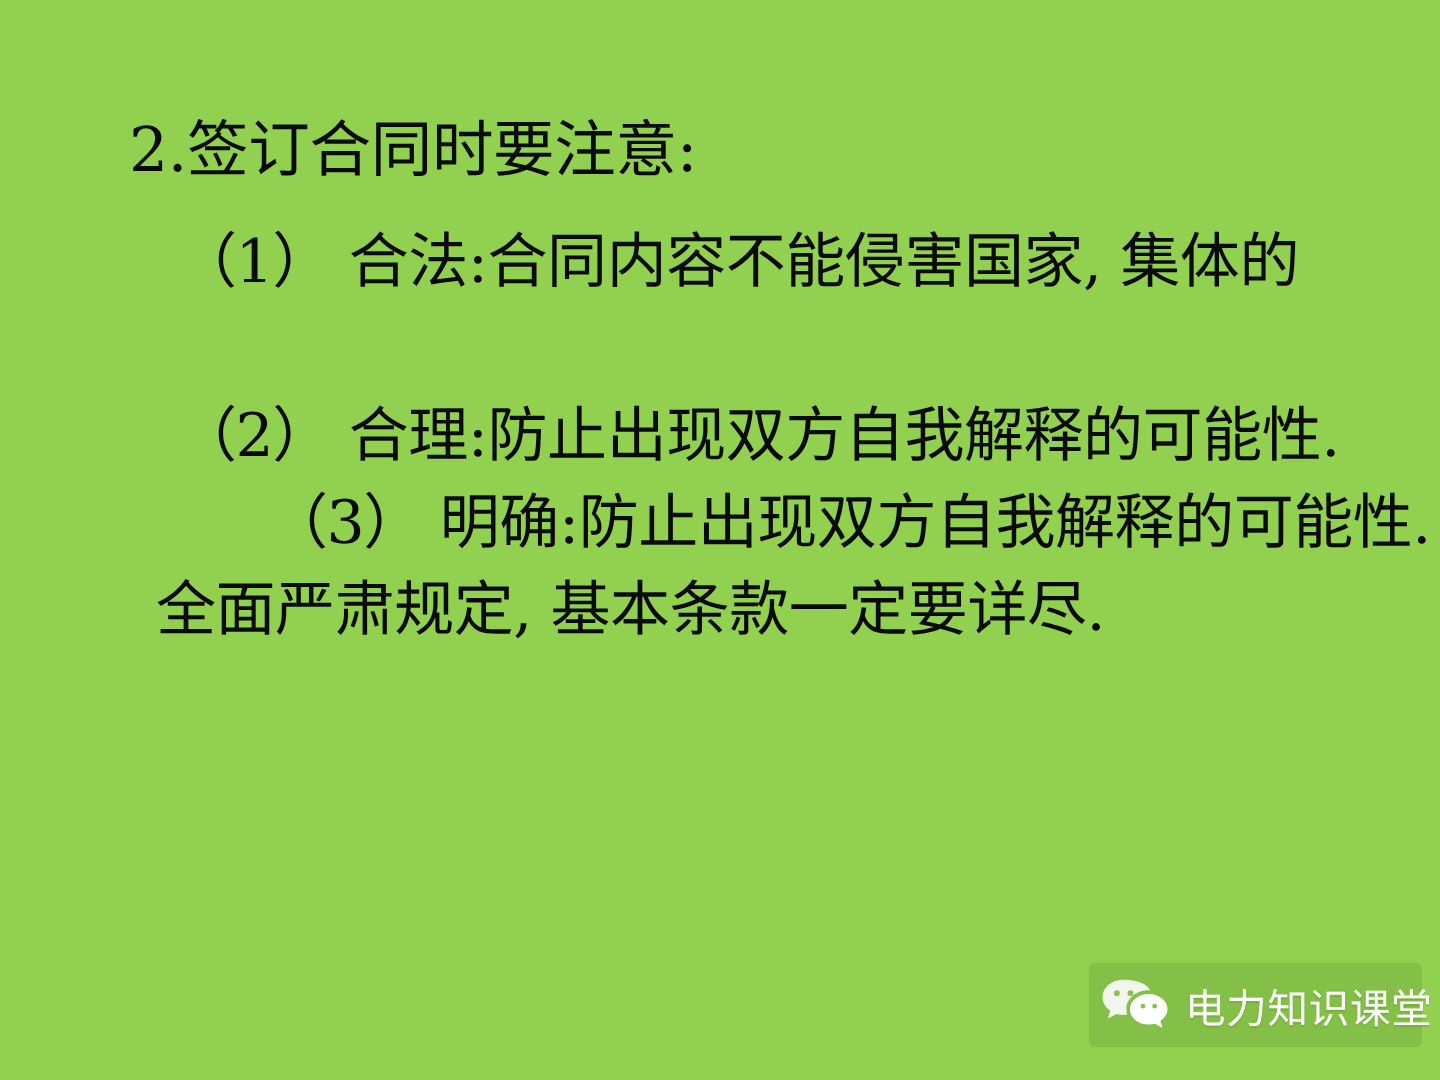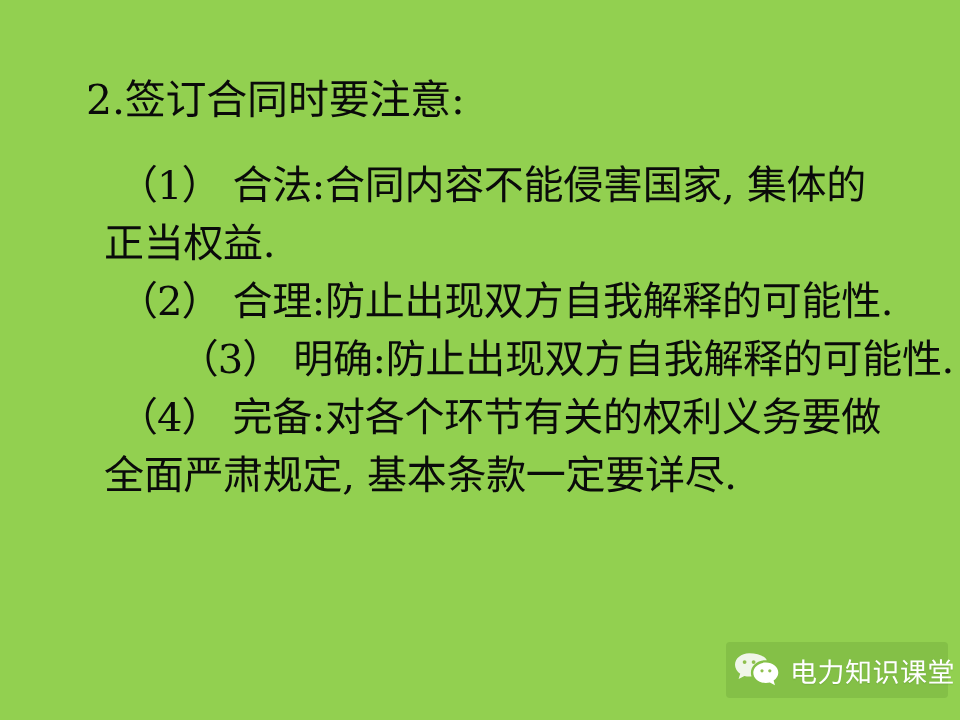--- a/index.html
+++ b/index.html
@@ -54,21 +54,20 @@
     font-size: 40px;
     line-height: 58px;
     letter-spacing: -0.3px;
     font-family: "DejaVu Serif", "Liberation Serif", serif;
   }
 
   .item .first-line {
     display: block;
     text-indent: 14px;
     white-space: nowrap;
-    margin-top: 10px;
   }
 
   .item .cont-line {
     display: block;
     text-indent: 0;
     white-space: nowrap;
   }
 
   .marker {
     letter-spacing: -1px;
@@ -125,33 +124,31 @@
 <body>
 
 <div id="slide">
 
   <div id="content">
 
     <div class="heading">2.签订合同时要注意:</div>
 
     <div class="item" id="item-1">
       <span class="first-line"><span class="marker">（1）</span><span class="gap"></span><span>合法</span><span>:</span><span>合同内容不能侵害国家, 集体的</span></span>
-      <span class="cont-line">正当权益.</span>
     </div>
 
     <div class="item" id="item-2">
       <span class="first-line"><span class="marker">（2）</span><span class="gap"></span><span>合理</span><span>:</span><span>防止出现双方自我解释的可能性.</span></span>
     </div>
 
     <div class="item" id="item-3">
       <span class="first-line"><span class="marker">（3）</span><span class="gap"></span><span>明确</span><span>:</span><span>防止出现双方自我解释的可能性.</span></span>
     </div>
 
     <div class="item" id="item-4">
-      <span class="first-line"><span class="marker">（4）</span><span class="gap"></span><span>完备</span><span>:</span><span>对各个环节有关的权利义务要做</span></span>
       <span class="cont-line">全面严肃规定, 基本条款一定要详尽.</span>
     </div>
 
   </div>
 
   <div id="watermark">
     <span id="wechat-logo">
       <svg width="46" height="40" viewBox="0 0 46 40" aria-hidden="true">
 
         <path d="M15.2 3.2 C7.2 3.2 1.0 8.4 1.0 14.8 C1.0 18.4 3.0 21.6 6.2 23.8 L4.6 29.0 L10.4 26.0 C12.0 26.4 13.6 26.6 15.2 26.6 C16.0 26.6 16.8 26.5 17.5 26.4 C17.1 25.2 16.9 24.0 16.9 22.7 C16.9 15.7 23.6 10.2 31.6 10.2 C32.0 10.2 32.4 10.2 32.8 10.3 C31.3 6.2 24.0 3.2 15.2 3.2 Z" fill="#f4f8ee" opacity="0.97"></path>

